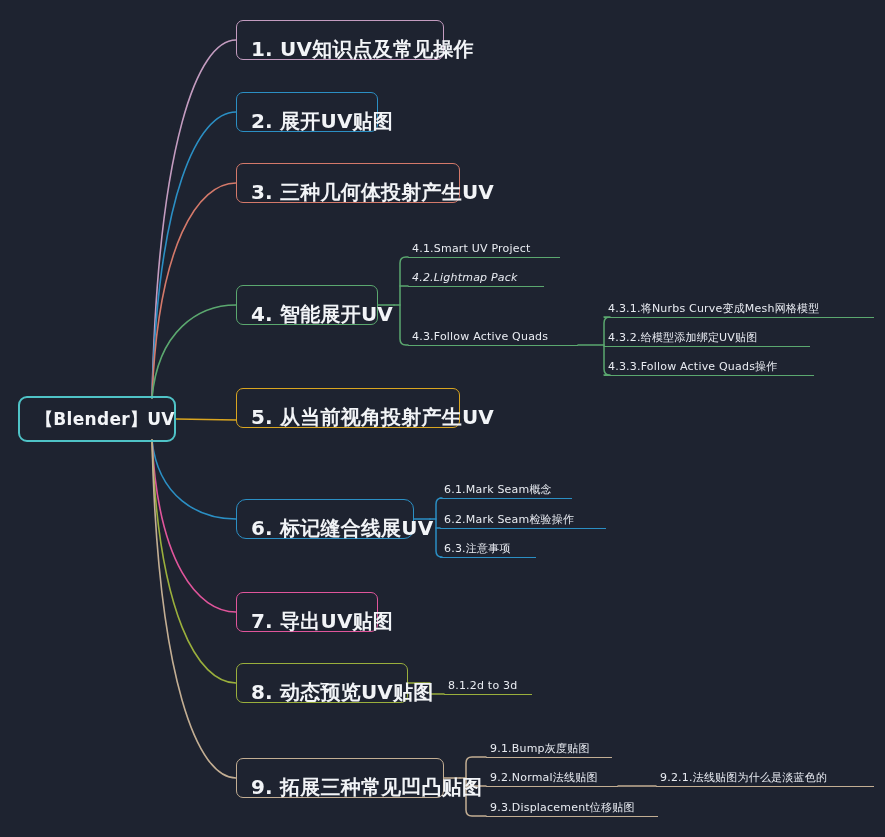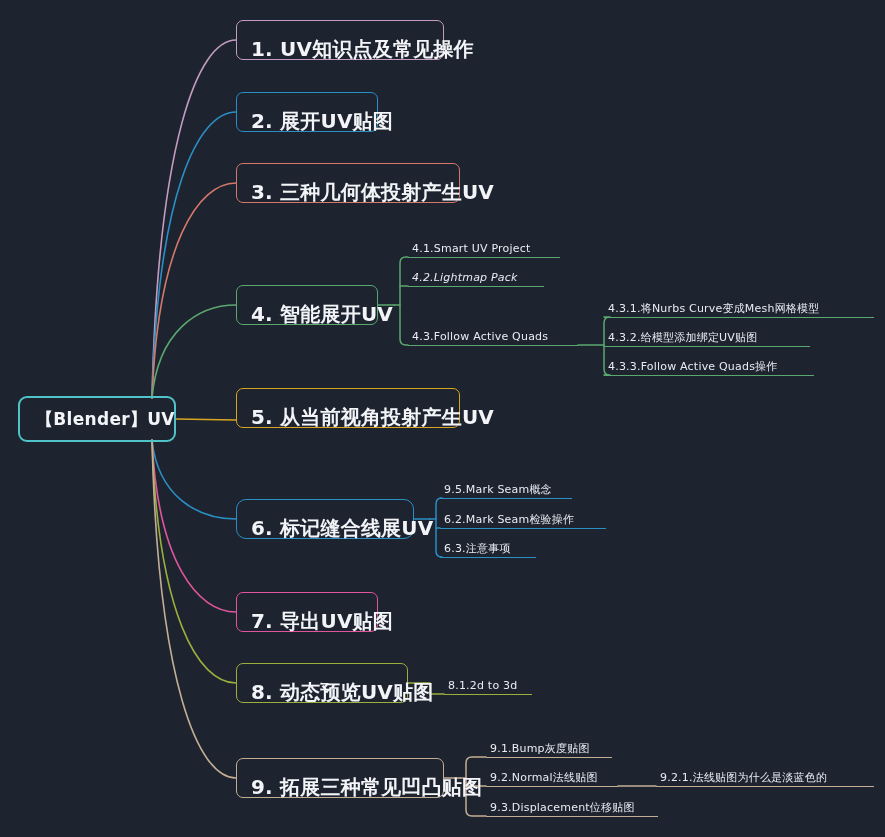--- a/index.html
+++ b/index.html
@@ -139,21 +139,21 @@
       <div class="leaf" style="left: 604px; top: 352px; width: 210px; height: 24px; border-bottom-color: rgb(91, 168, 111);">
         <span class="leaf-label">4.3.3.Follow Active Quads操作</span>
       </div>
       <div class="node branch" style="left: 236px; top: 388px; width: 224px; height: 40px; border-color: rgb(217, 165, 32);">
         <span class="node-label">5. 从当前视角投射产生UV</span>
       </div>
       <div class="node branch" style="left: 236px; top: 499px; width: 178px; height: 40px; border-color: rgb(43, 143, 196); border-radius: 10px;">
         <span class="node-label">6. 标记缝合线展UV</span>
       </div>
       <div class="leaf" style="left: 440px; top: 475px; width: 132px; height: 24px; border-bottom-color: rgb(43, 143, 196);">
-        <span class="leaf-label">9.5.Mark Seam概念</span>
+        <span class="leaf-label">6.1.Mark Seam概念</span>
       </div>
       <div class="leaf" style="left: 440px; top: 505px; width: 166px; height: 24px; border-bottom-color: rgb(43, 143, 196);">
         <span class="leaf-label">6.2.Mark Seam检验操作</span>
       </div>
       <div class="leaf" style="left: 440px; top: 534px; width: 96px; height: 24px; border-bottom-color: rgb(43, 143, 196);">
         <span class="leaf-label">6.3.注意事项</span>
       </div>
       <div class="node branch" style="left: 236px; top: 592px; width: 142px; height: 40px; border-color: rgb(224, 85, 155);">
         <span class="node-label">7. 导出UV贴图</span>
       </div>

